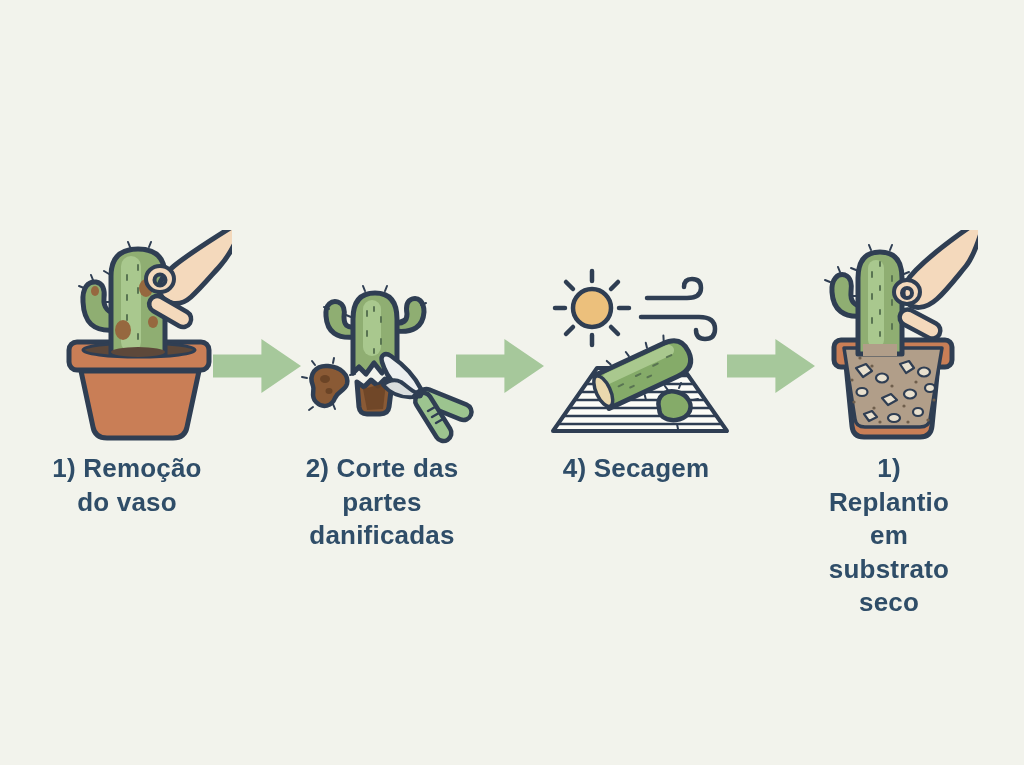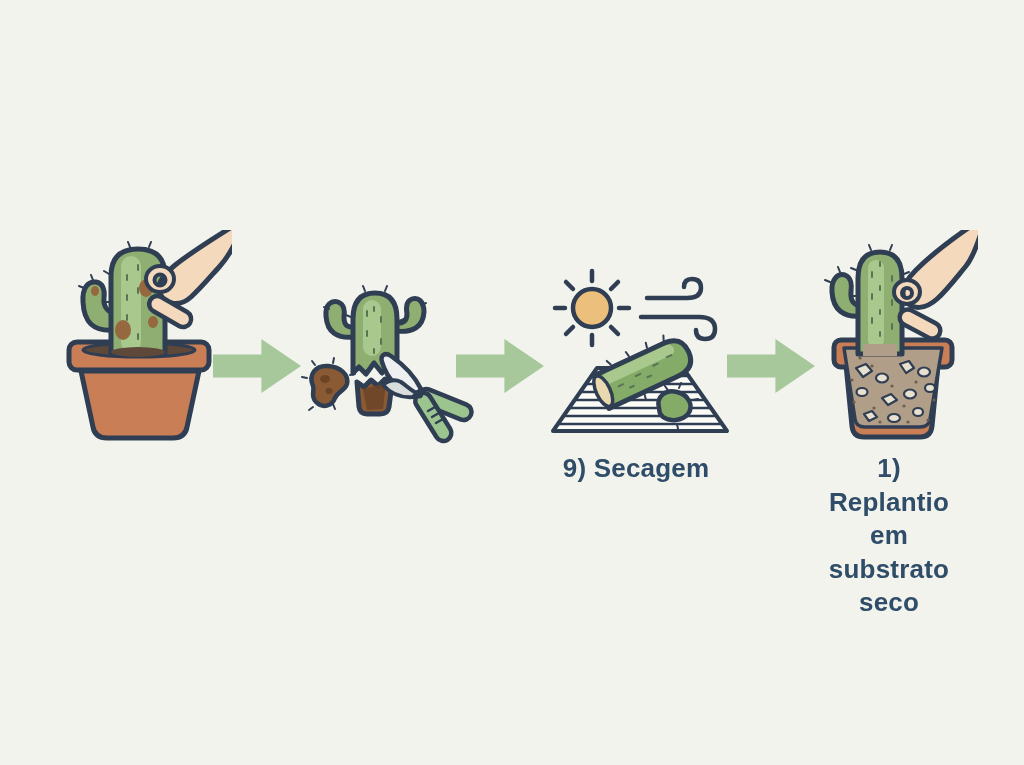--- a/index.html
+++ b/index.html
@@ -194,17 +194,22 @@
       </g>
 
       <g fill="#f4d9bc" stroke="#2f3e53">
         <path d="M 172,-10 C 148,6 124,24 108,40 C 96,52 92,62 97,70 C 104,81 118,79 129,69 C 139,60 148,48 158,36 C 166,26 170,12 174,0 Z" stroke-width="5"></path>
         <path fill-rule="evenodd" stroke-width="4" d="M 99,62 m -13,0 a 13,12 0 1 0 26,0 a 13,12 0 1 0 -26,0 M 99,63 m -5,0 a 5,5 0 1 0 10,0 a 5,5 0 1 0 -10,0"></path>
         <rect x="90" y="86" width="44" height="16" rx="8" stroke-width="4.5" transform="rotate(28 112 94)"></rect>
       </g>
     </g>
   </svg>
 
-  <div class="caption" style="left:636px;top:452px">9) Secagem</div>
+  <div class="caption" style="left:127px;top:452px">1) Remoção
+do vaso</div>
+  <div class="caption" style="left:382px;top:452px">2) Corte das
+partes
+danificadas</div>
+  <div class="caption" style="left:636px;top:452px">4) Secagem</div>
   <div class="caption" style="left:889px;top:452px">1) Replantio em
 substrato seco</div>
 
 </div>
 
 </body></html>

